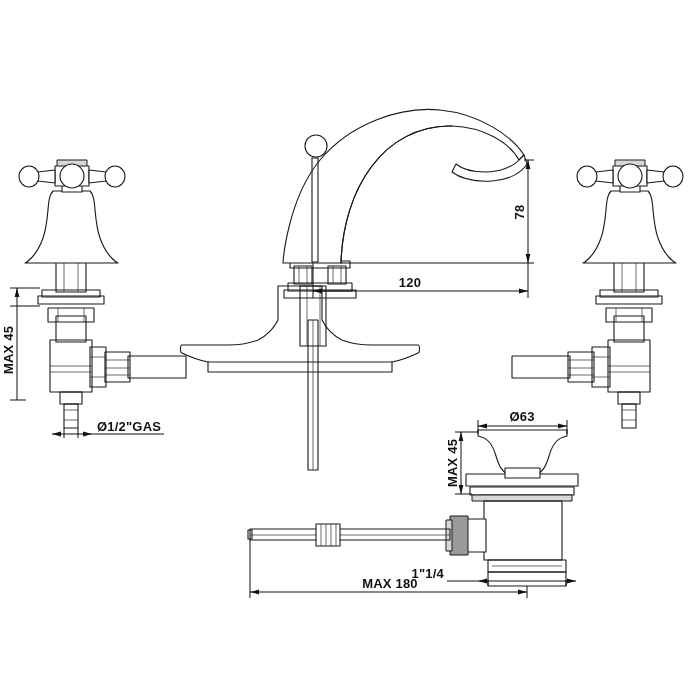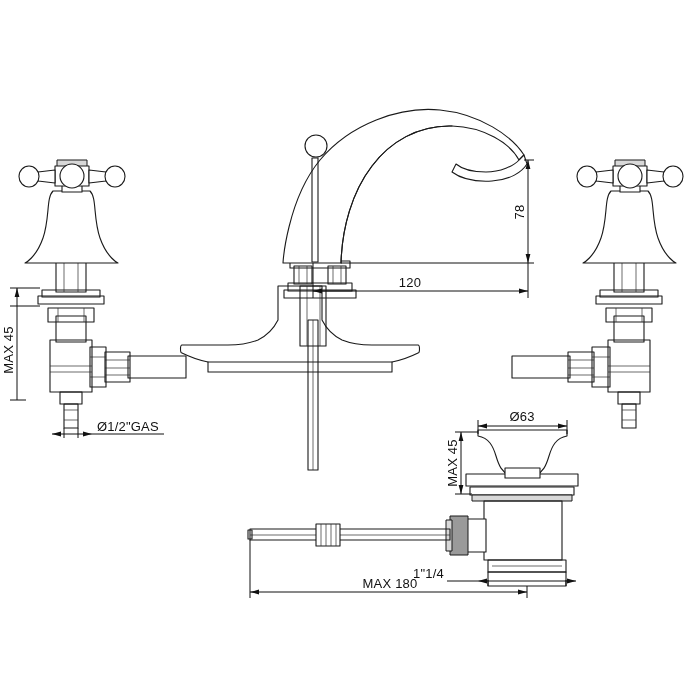--- a/index.html
+++ b/index.html
@@ -11,20 +11,21 @@
     width: 700px;
     height: 700px;
     font-family: "Liberation Sans", sans-serif;
     overflow: hidden;
   }
   #drawing-root {
     position: relative;
     width: 700px;
     height: 700px;
     background: #ffffff;
+    font-weight: bold;
   }
   svg#tech-drawing {
     display: block;
     width: 700px;
     height: 700px;
   }
   .ln {
     fill: none;
     stroke: #1a1a1a;
     stroke-width: 1.1;

